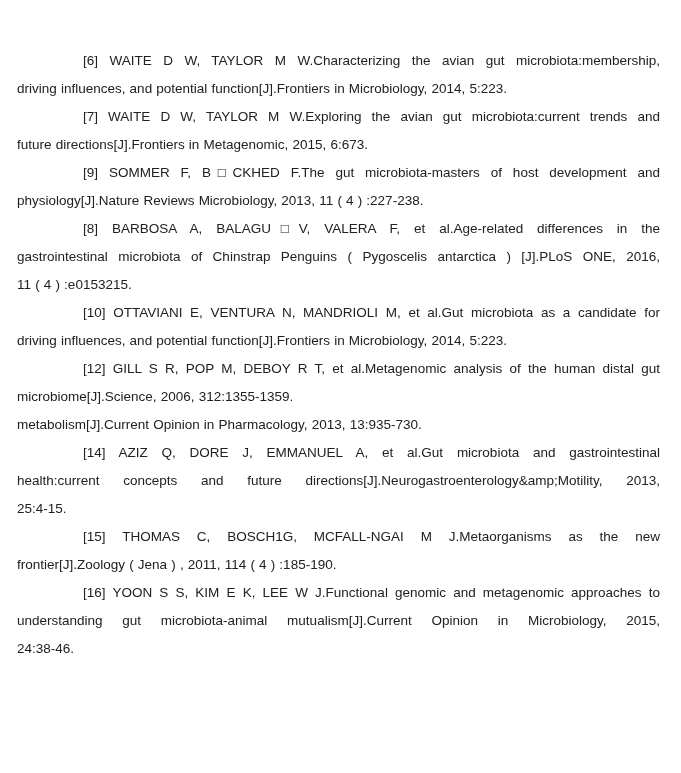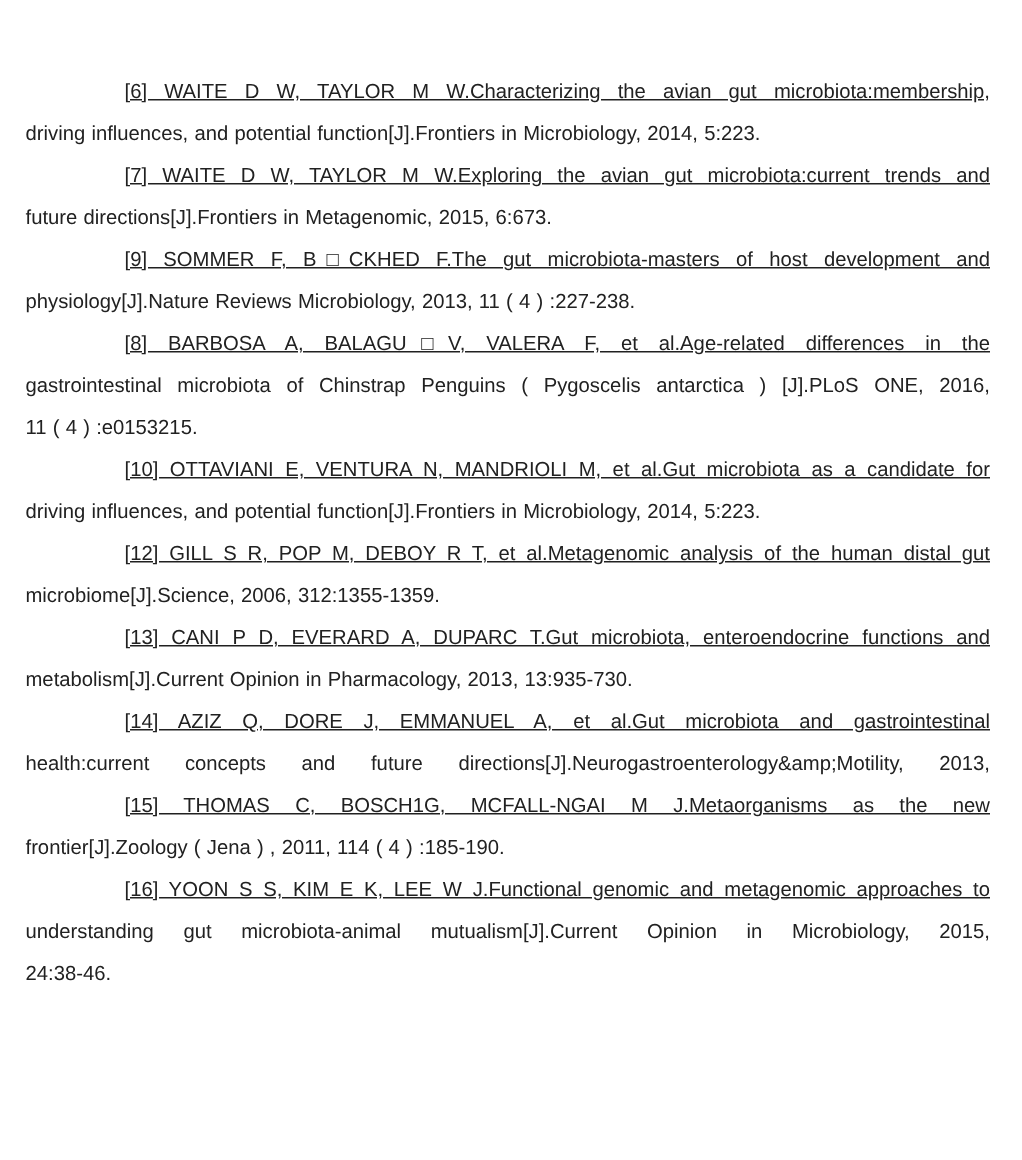--- a/index.html
+++ b/index.html
@@ -27,21 +27,20 @@
   }
   .line {
     height: 28px;
     overflow: hidden;
     text-align: justify;
     text-align-last: justify;
     word-spacing: 0.4px;
   }
   .line.first {
     text-indent: 66px;
-    text-decoration: underline;
   }
   .line.last {
     text-align-last: left;
   }
 </style>
 </head>
 <body>
 
 <div class="page">
   <div>
@@ -66,26 +65,26 @@
         <div class="line first">[10] OTTAVIANI E, VENTURA N, MANDRIOLI M, et al.Gut microbiota as a candidate for</div>
       </div>
       <div class="ref">
         <div class="line last">driving influences, and potential function[J].Frontiers in Microbiology, 2014, 5:223.</div>
       </div>
       <div class="ref">
         <div class="line first">[12] GILL S R, POP M, DEBOY R T, et al.Metagenomic analysis of the human distal gut</div>
         <div class="line last">microbiome[J].Science, 2006, 312:1355-1359.</div>
       </div>
       <div class="ref">
-        <div class="line first">[13] CANI P D, EVERARD A, DUPARC T.Gut microbiota, enteroendocrine functions and</div>
         <div class="line last">metabolism[J].Current Opinion in Pharmacology, 2013, 13:935-730.</div>
       </div>
       <div class="ref">
         <div class="line first">[14] AZIZ Q, DORE J, EMMANUEL A, et al.Gut microbiota and gastrointestinal</div>
         <div class="line">health:current concepts and future directions[J].Neurogastroenterology&amp;amp;Motility, 2013,</div>
+        <div class="line last">25:4-15.</div>
       </div>
       <div class="ref">
         <div class="line first">[15] THOMAS C, BOSCH1G, MCFALL-NGAI M J.Metaorganisms as the new</div>
         <div class="line last">frontier[J].Zoology ( Jena ) , 2011, 114 ( 4 ) :185-190.</div>
       </div>
       <div class="ref">
         <div class="line first">[16] YOON S S, KIM E K, LEE W J.Functional genomic and metagenomic approaches to</div>
         <div class="line">understanding gut microbiota-animal mutualism[J].Current Opinion in Microbiology, 2015,</div>
         <div class="line last">24:38-46.</div>
       </div>

